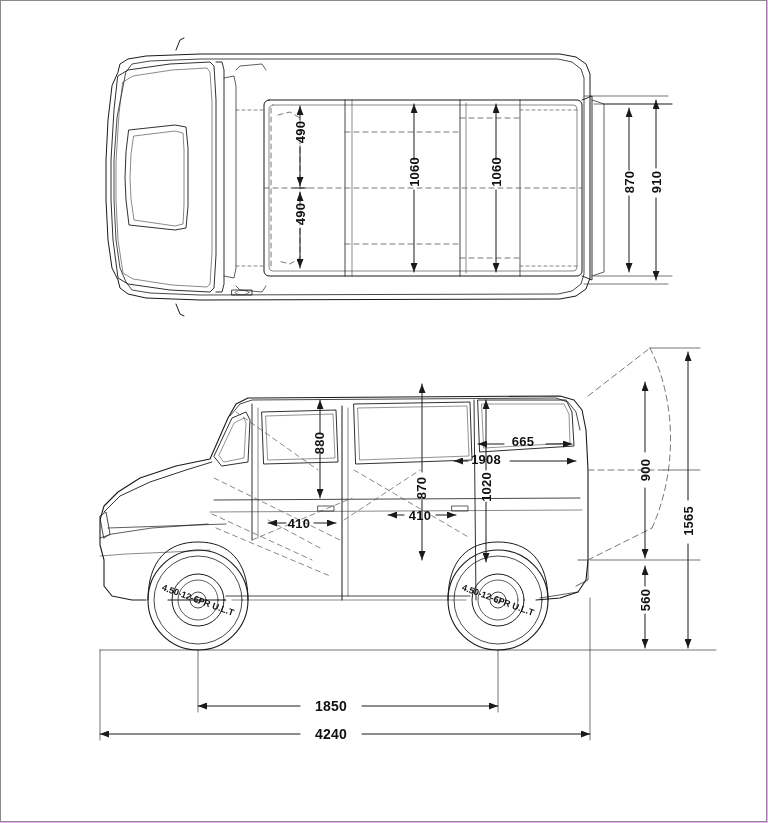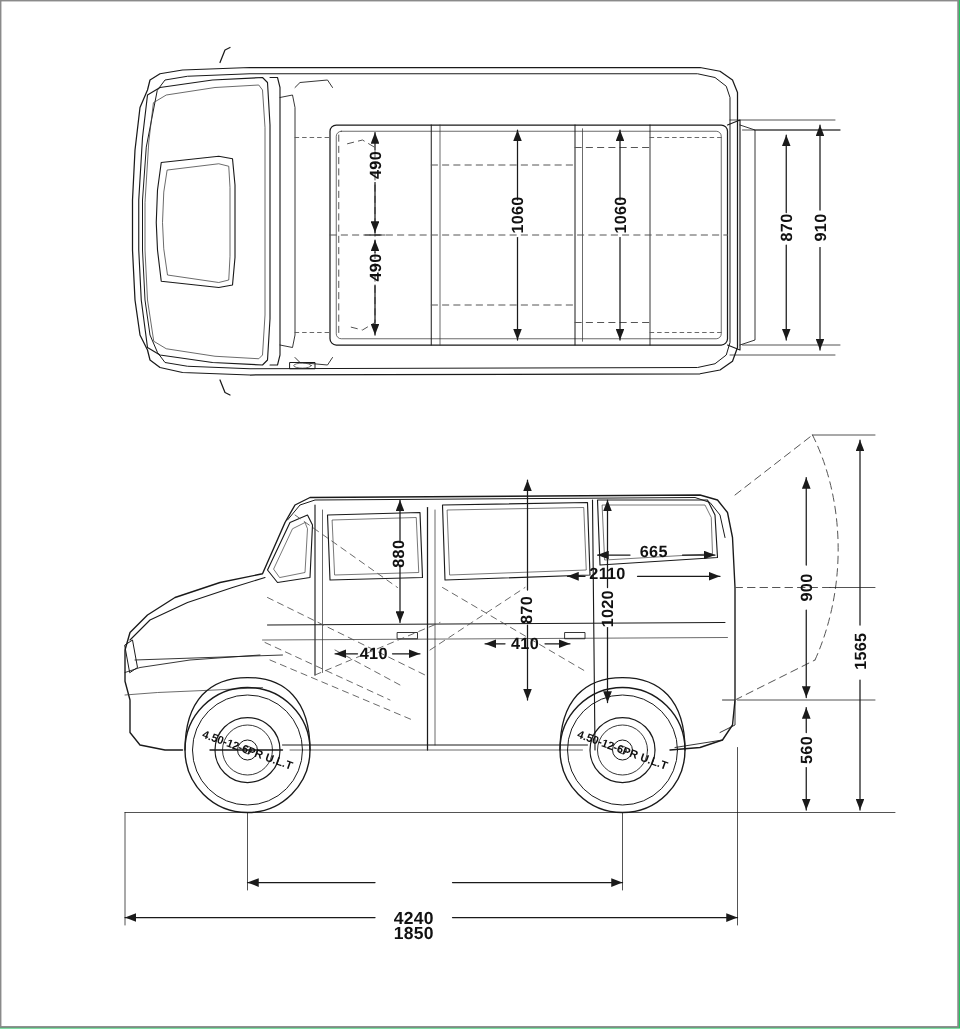--- a/index.html
+++ b/index.html
@@ -7,21 +7,21 @@
     padding: 0;
     background: #ffffff;
   }
   body {
     font-family: "Liberation Sans", sans-serif;
   }
   #sheet {
     position: relative;
     width: 768px;
     height: 823px;
-    background: #22c55e;
+    background: #f0abfc;
     overflow: hidden;
   }
   #sheet svg {
     position: absolute;
     left: 0;
     top: 0;
   }
   .dimlabel {
     position: absolute;
     font-family: "Liberation Sans", sans-serif;
@@ -306,37 +306,37 @@
   <div class="dimlabel vert" style="left:496px; top:172px; font-size:13px; transform: rotate(-90deg) translate(-50%,-50%);">1060</div>
 
   <div class="dimlabel vert" style="left:629px; top:182px; font-size:13px; transform: rotate(-90deg) translate(-50%,-50%);">870</div>
 
   <div class="dimlabel vert" style="left:656px; top:182px; font-size:13px; transform: rotate(-90deg) translate(-50%,-50%);">910</div>
 
   <div class="dimlabel vert" style="left:319px; top:443px; font-size:13px; transform: rotate(-90deg) translate(-50%,-50%);">880</div>
 
   <div class="dimlabel" style="left:523px; top:441px; font-size:13px; transform: translate(-50%,-50%);">665</div>
 
-  <div class="dimlabel" style="left:486px; top:459px; font-size:13px; transform: translate(-50%,-50%);">2110</div>
+  <div class="dimlabel" style="left:486px; top:459px; font-size:13px; transform: translate(-50%,-50%);">1908</div>
 
   <div class="dimlabel vert" style="left:421px; top:488px; font-size:13px; transform: rotate(-90deg) translate(-50%,-50%);">870</div>
 
   <div class="dimlabel vert" style="left:486px; top:487px; font-size:13px; transform: rotate(-90deg) translate(-50%,-50%);">1020</div>
 
   <div class="dimlabel vert" style="left:645px; top:470px; font-size:13px; transform: rotate(-90deg) translate(-50%,-50%);">900</div>
 
   <div class="dimlabel vert" style="left:688px; top:521px; font-size:13px; transform: rotate(-90deg) translate(-50%,-50%);">1565</div>
 
   <div class="dimlabel vert" style="left:645px; top:600px; font-size:13px; transform: rotate(-90deg) translate(-50%,-50%);">560</div>
 
   <div class="dimlabel" style="left:299px; top:523px; font-size:13px; transform: translate(-50%,-50%);">410</div>
 
   <div class="dimlabel" style="left:420px; top:515px; font-size:13px; transform: translate(-50%,-50%);">410</div>
 
-  <div class="dimlabel" style="left:331px; top:706px; font-size:14px; transform: translate(-50%,-50%); margin-top: 40px;">1850</div>
+  <div class="dimlabel" style="left:331px; top:706px; font-size:14px; transform: translate(-50%,-50%);">1850</div>
 
   <div class="dimlabel" style="left:331px; top:734px; font-size:14px; transform: translate(-50%,-50%);">4240</div>
 
   <div class="tirelabel" style="left:198px; top:600px; transform: translate(-50%,-50%) rotate(20deg);">4.50-12-6PR U.L.T</div>
 
   <div class="tirelabel" style="left:498px; top:600px; transform: translate(-50%,-50%) rotate(20deg);">4.50-12-6PR U.L.T</div>
 
   <div class="frame"></div>
 </div>
 

